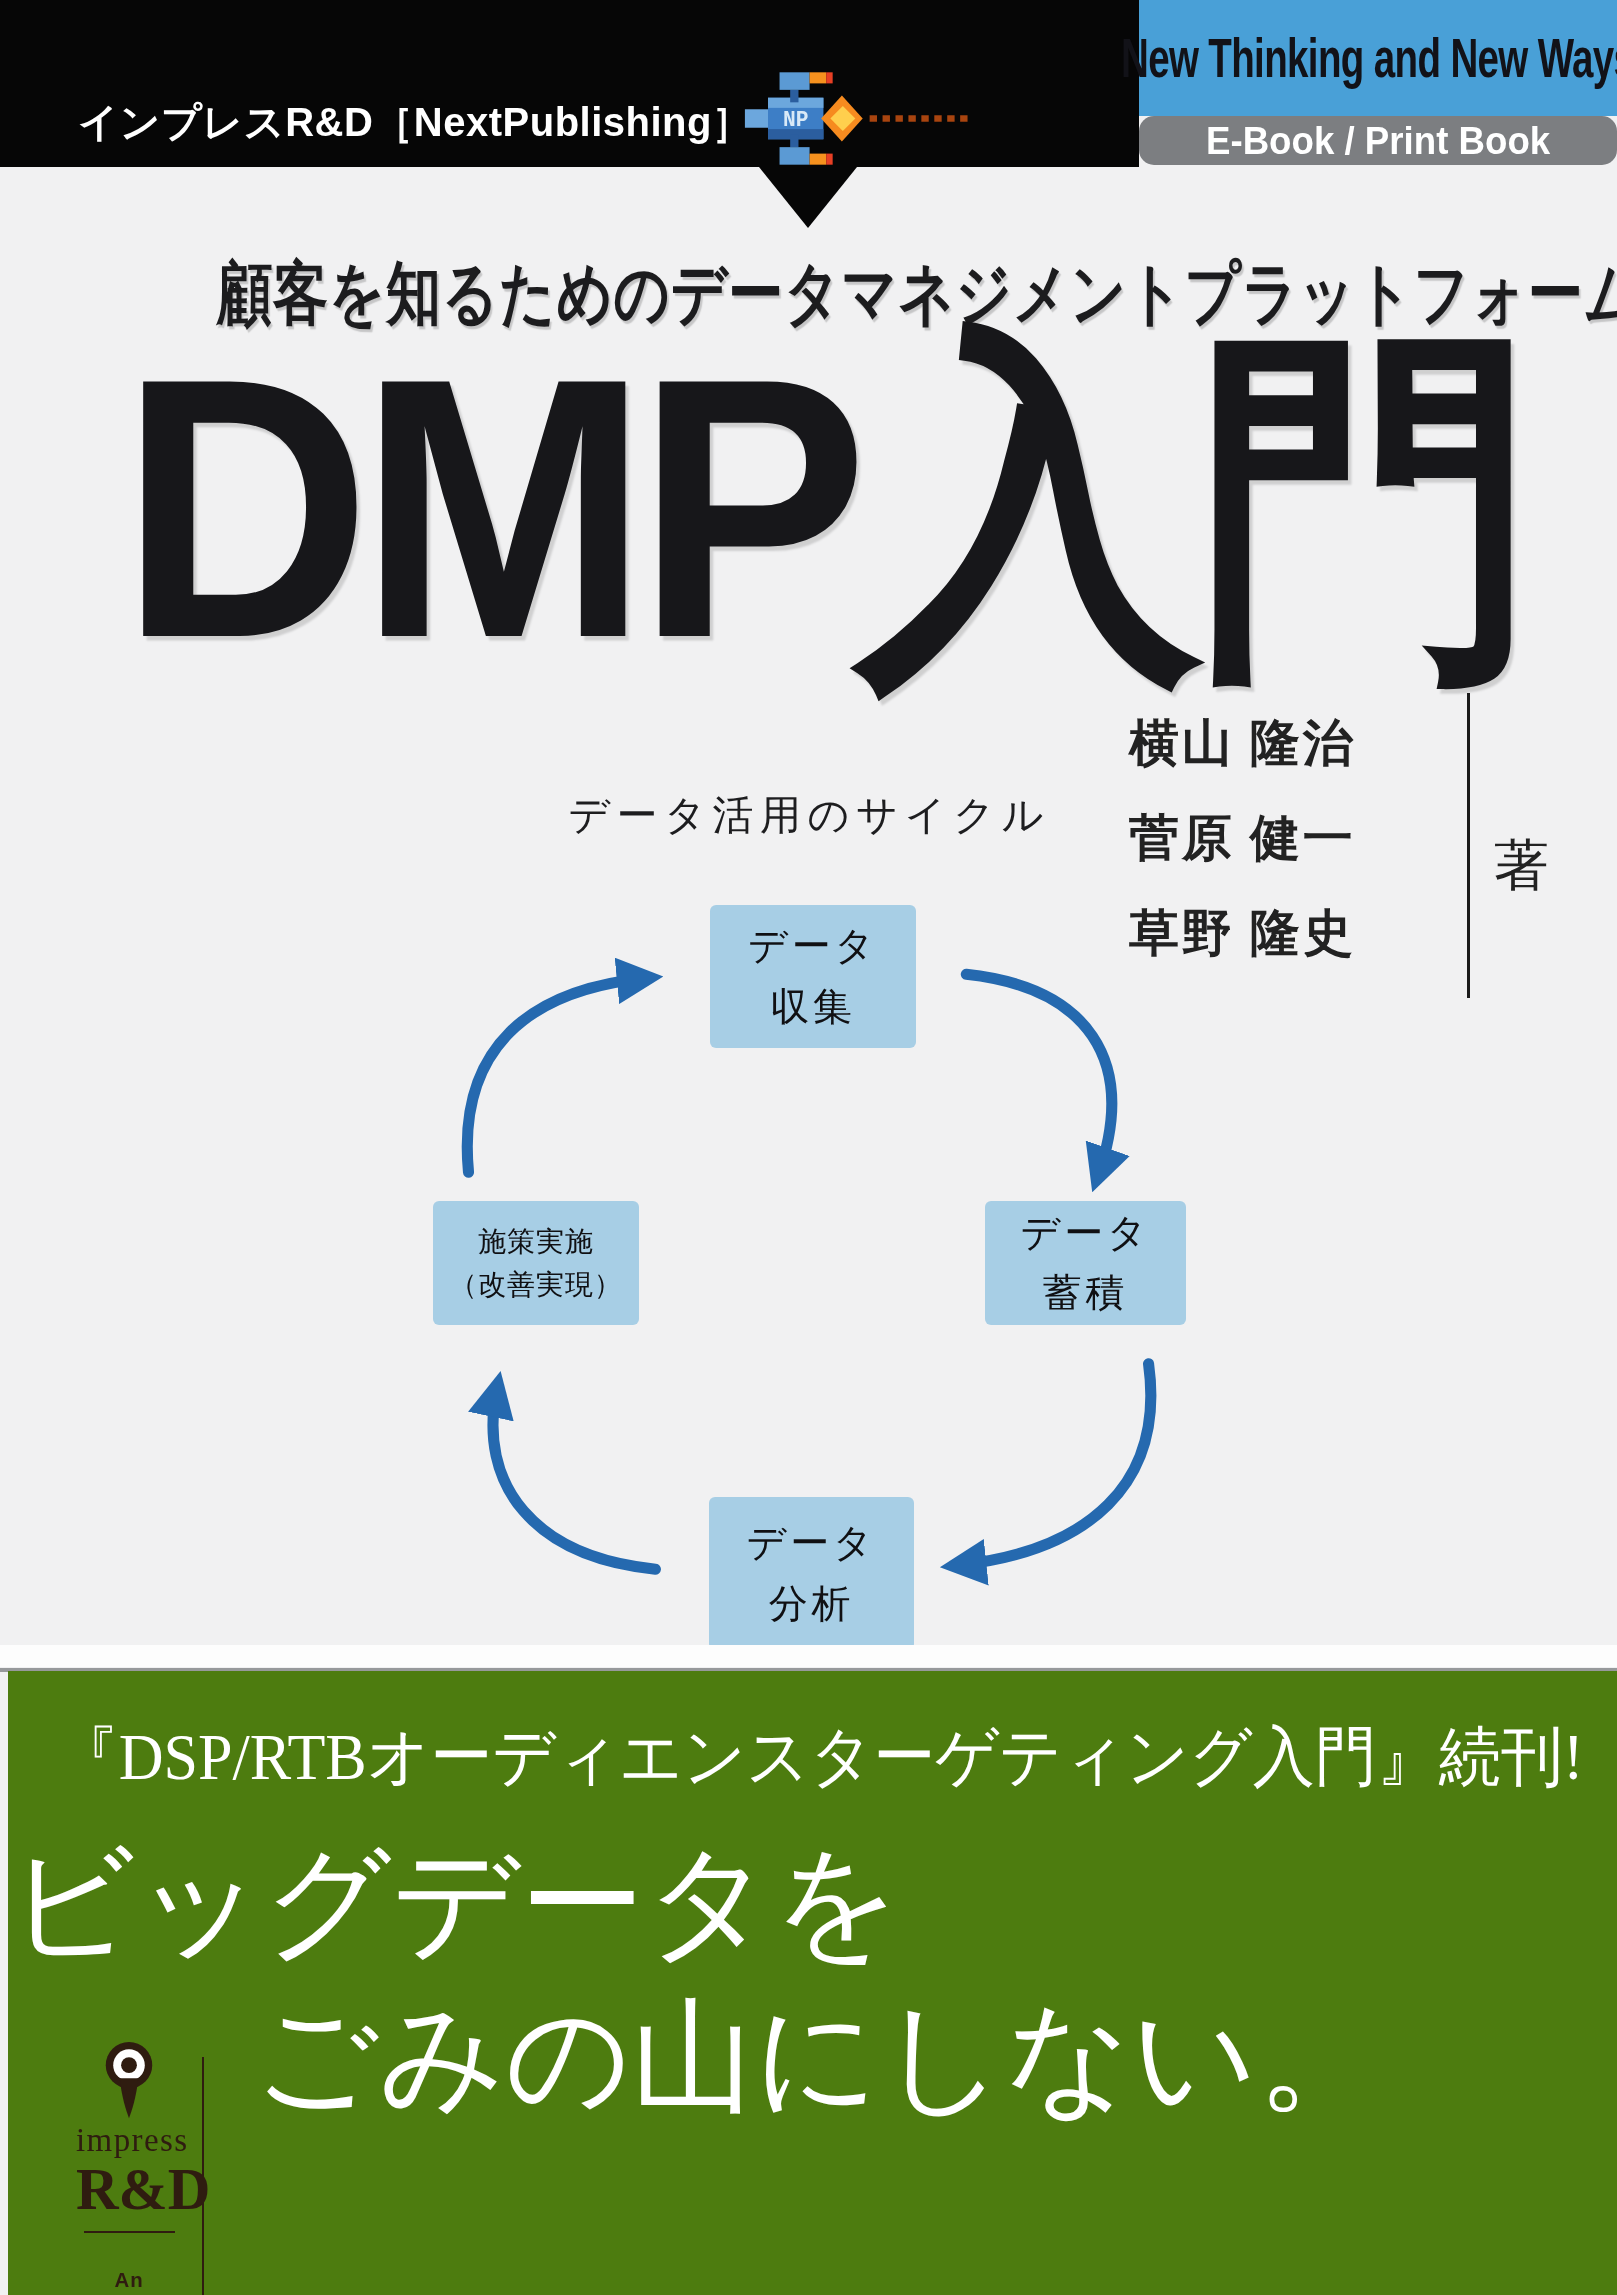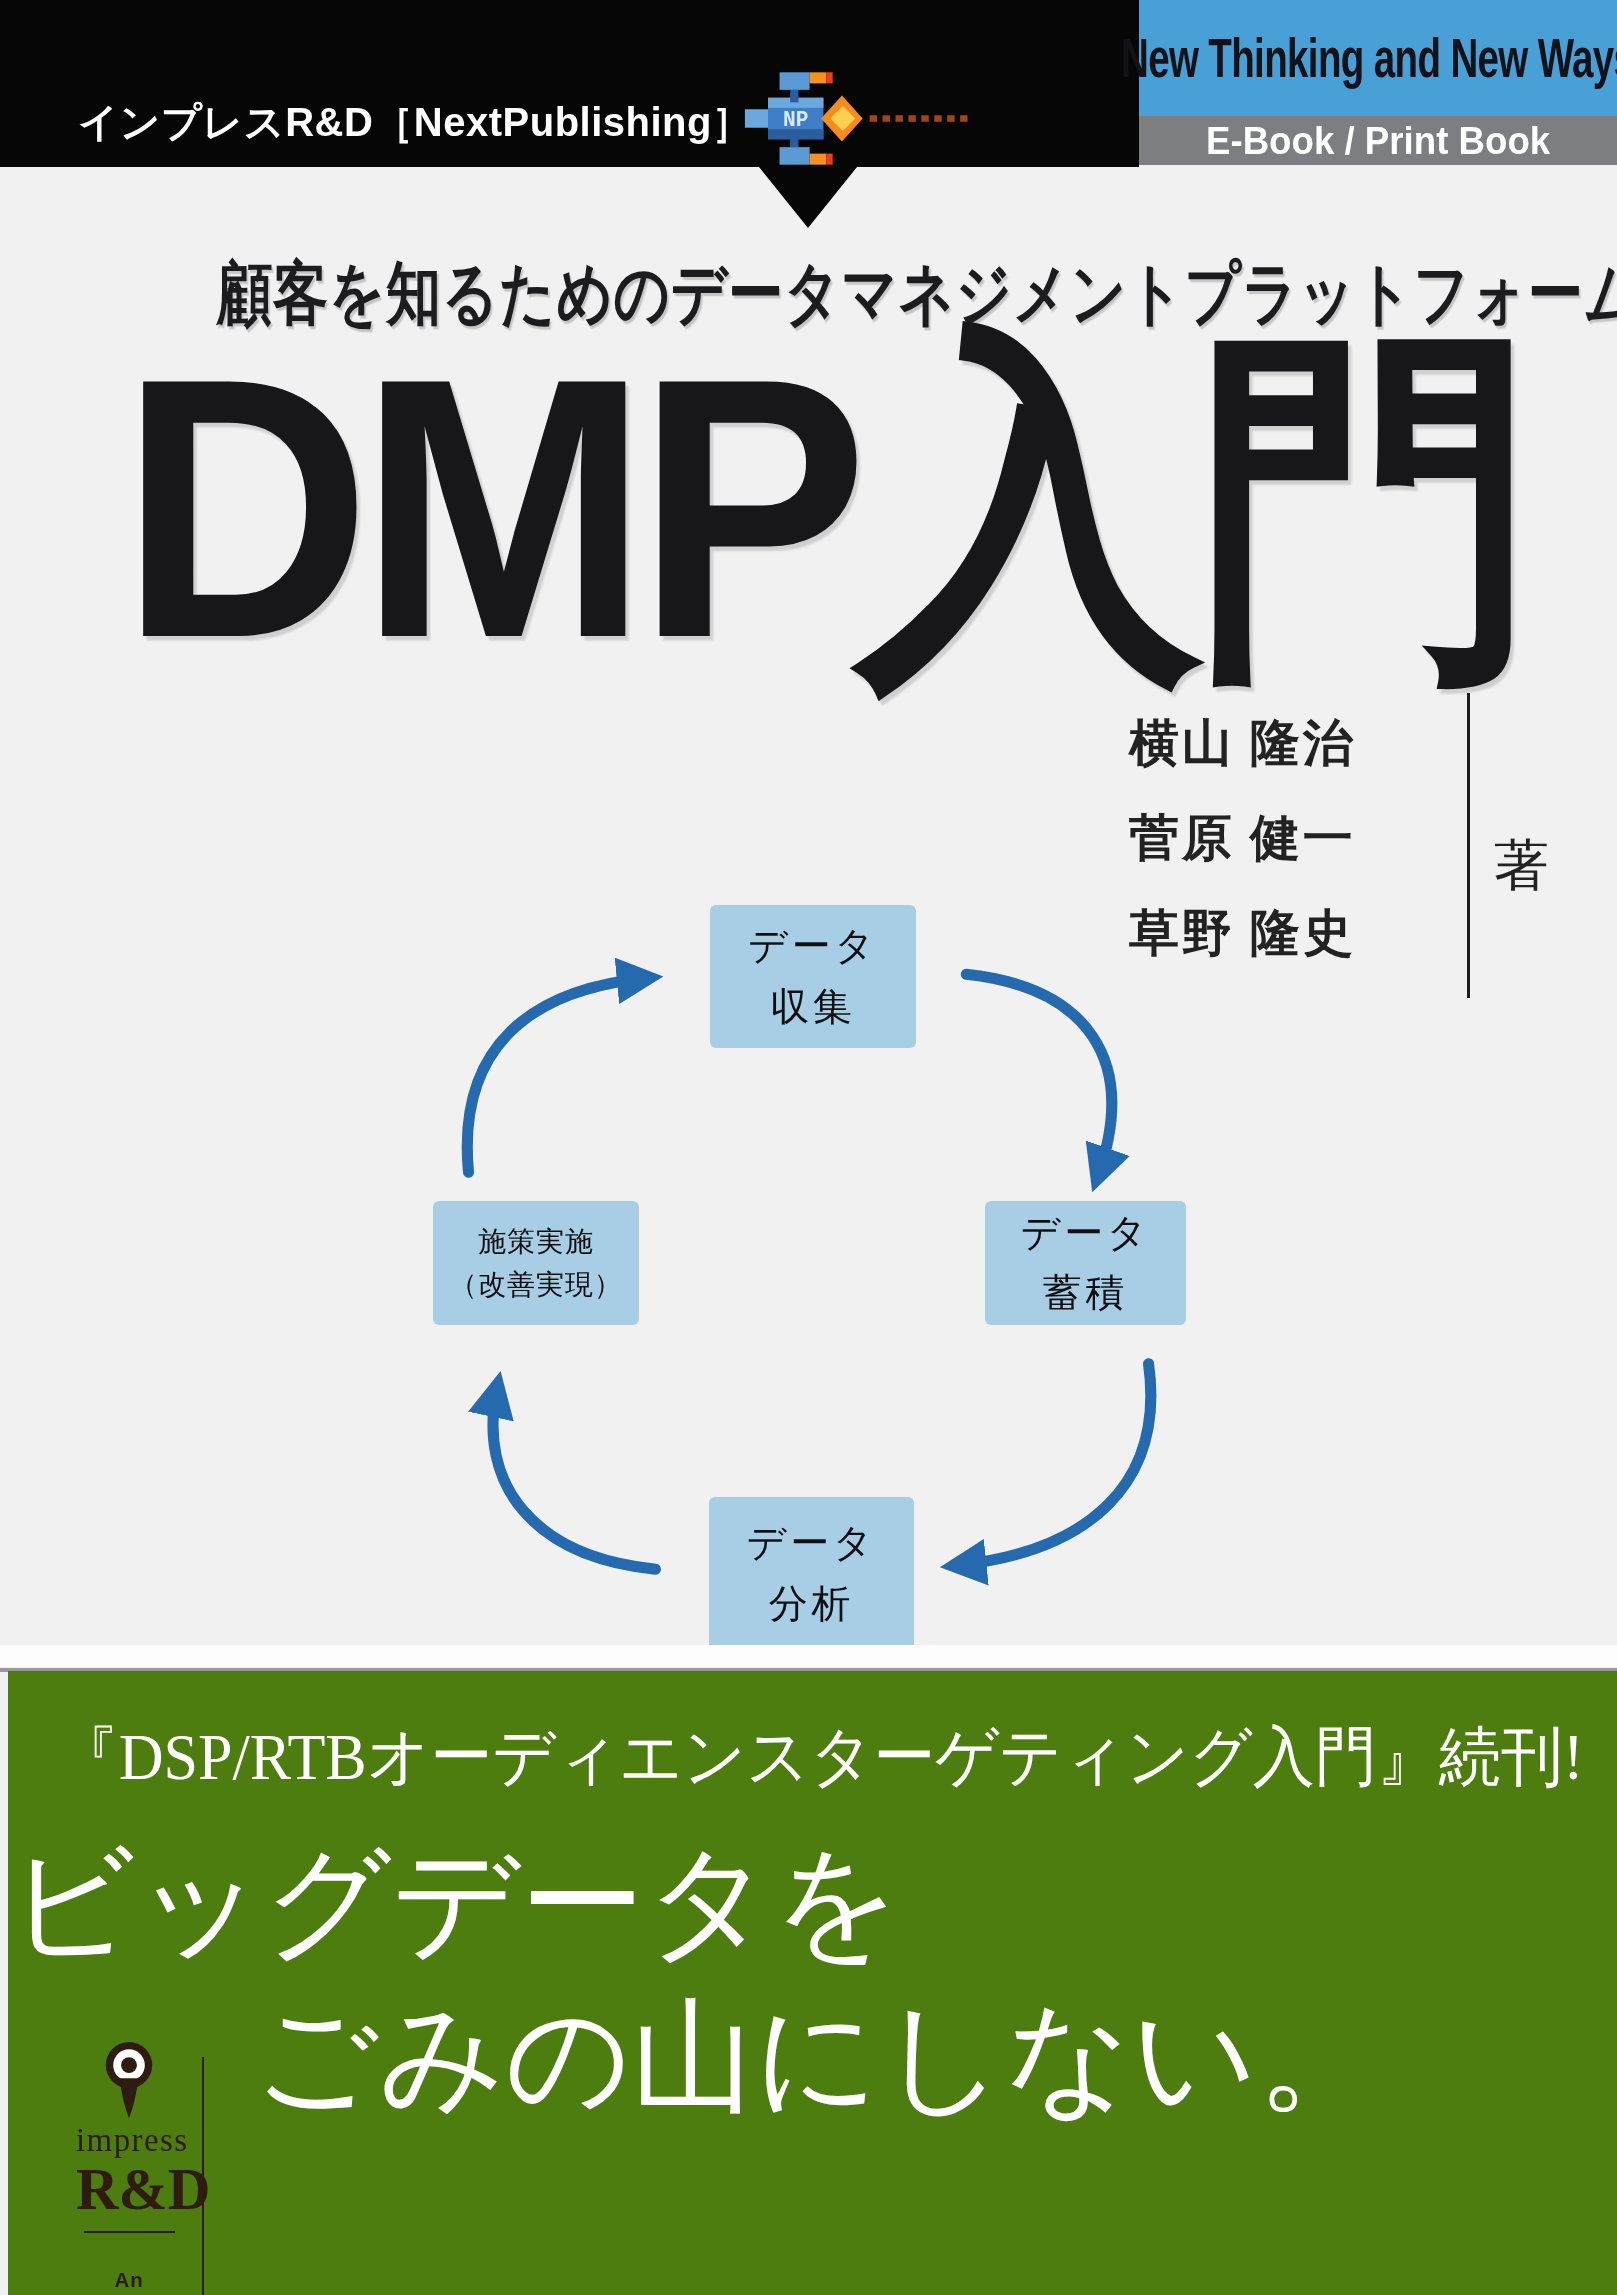--- a/index.html
+++ b/index.html
@@ -12,21 +12,21 @@
          letter-spacing:0.5px;white-space:nowrap;}
   .ship-svg{position:absolute;left:740px;top:70px;width:250px;height:97px;}
   .notch{position:absolute;left:759px;top:167px;width:98px;height:61px;background:#060606;
          clip-path:polygon(0 0,100% 0,50% 100%);}
 
   
   .tag-panel{position:absolute;left:1139px;top:0;width:478px;height:165px;}
   .tag-blue{height:116px;background:#49a0d7;display:flex;align-items:center;justify-content:center;}
   .tag-blue span{font-size:55px;font-weight:bold;color:#121218;transform:scaleX(0.70);
                  white-space:nowrap;letter-spacing:-0.9px;}
-  .tag-gray{height:49px;background:#7c7e81;display:flex;align-items:center;justify-content:center;}
+  .tag-gray{height:49px;background:#7c7e81;display:flex;align-items:center;justify-content:center;border-radius:15px;}
   .tag-gray span{font-size:39px;font-weight:bold;color:#ffffff;transform:scaleX(0.94);white-space:nowrap;}
 
   
   .subtitle{position:absolute;top:248px;left:0;width:100%;text-align:center;
             font-size:69px;font-weight:900;color:#1c1c1e;margin-left:39px;}
   .subtitle span{display:inline-block;transform:scaleX(0.80);transform-origin:50% 50%;
                  white-space:nowrap;letter-spacing:0.9px;text-shadow:2.3px 2.8px 1.4px rgba(0,0,0,0.18);}
   .title{position:absolute;top:304px;left:0;width:100%;margin:15px;text-align:center;
          font-size:370px;font-weight:900;color:#17171a;line-height:1.02;}
   .title span{display:inline-block;transform:scaleX(0.94);transform-origin:50% 50%;
@@ -124,20 +124,21 @@
   </h1>
 
   <div class="author-names">
     <div>横山 隆治</div>
     <div>菅原 健一</div>
     <div>草野 隆史</div>
   </div>
   <div class="author-rule"></div>
   <div class="author-role">著</div>
 
+  <div class="diagram-caption">データ活用のサイクル</div>
 
   <svg class="cycle-arrows" viewBox="0 0 3496 4961">
     <defs>
       <marker id="ah" viewBox="0 0 10 10" refX="6.5" refY="5" markerWidth="4.2" markerHeight="4.2" orient="auto">
         <path d="M0,0 L10,5 L0,10 z" fill="#2569af"></path>
       </marker>
     </defs>
     <g stroke="#2569af" stroke-width="24" fill="none" stroke-linecap="round">
       <path d="M 1012 2534 C 986 2262 1148 2138 1398 2114" marker-end="url(#ah)"></path>
       <path d="M 2088 2106 C 2346 2134 2462 2288 2372 2544" marker-end="url(#ah)"></path>

